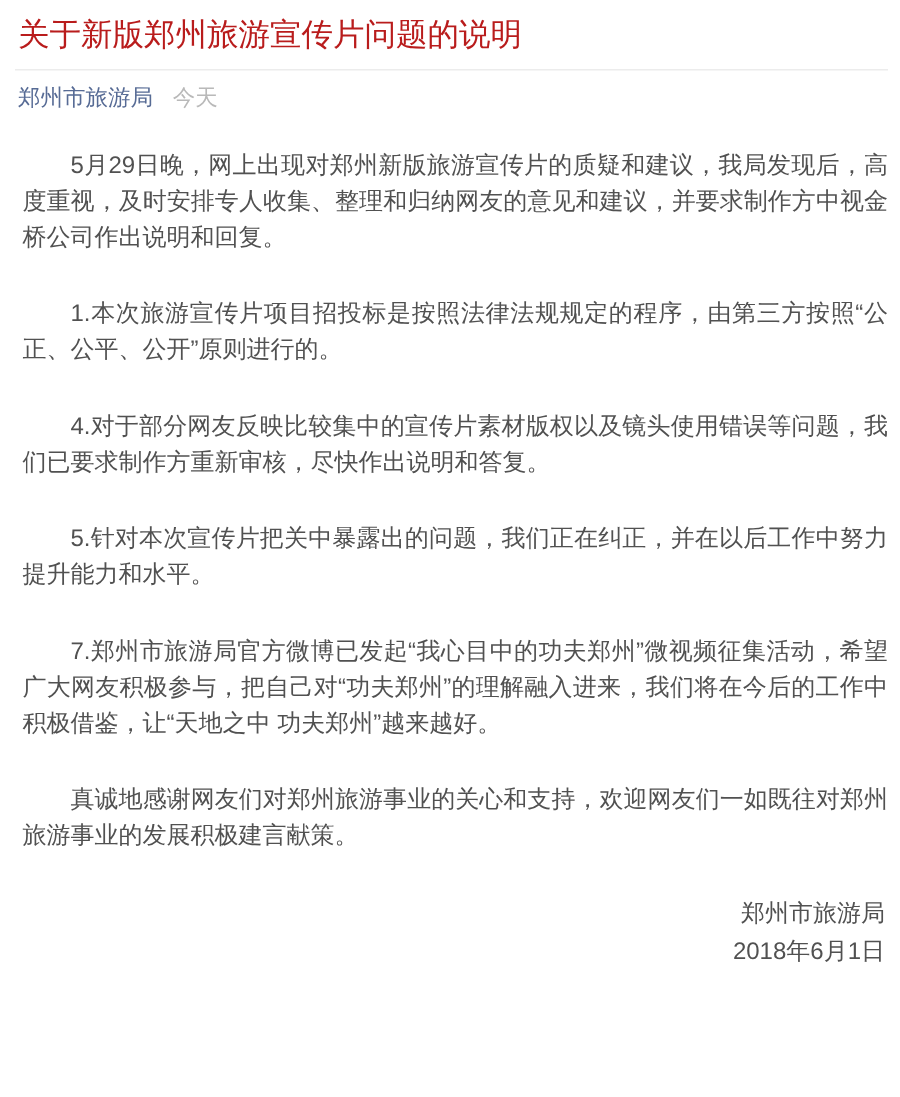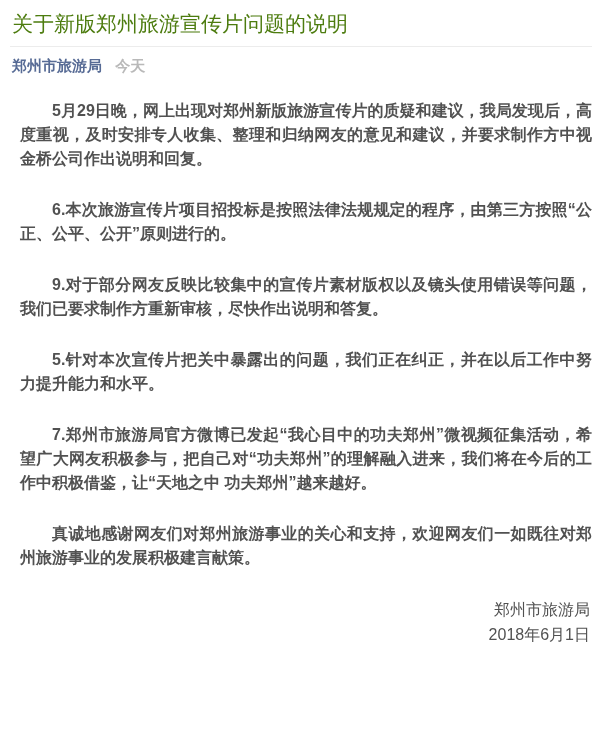--- a/index.html
+++ b/index.html
@@ -11,55 +11,53 @@
   .page {
     width: 600px;
     min-height: 731px;
     background: #ffffff;
     padding: 0 8px;
     overflow: hidden;
   }
   .article-title {
     font-size: 21px;
     font-weight: 400;
-    color: #4d7c0f;
+    color: #b91c1c;
     line-height: 1.3;
     padding: 10px 4px 9px 4px;
   }
   .title-divider {
     border: none;
     border-top: 1px solid #ececec;
     margin: 0 0 0 2px;
   }
   .byline {
     padding: 8px 4px 0 4px;
     font-size: 15px;
     line-height: 21px;
-    font-weight: bold;
   }
   .author-link {
     color: #576b95;
     text-decoration: none;
     cursor: pointer;
   }
   .publish-time {
     color: #b9b9b9;
     margin-left: 9px;
   }
   .article-body {
     padding: 23px 0 0 0;
     font-size: 16px;
     color: #515151;
     line-height: 24px;
   }
   .article-body p {
-    margin: 0 0 27px 12px;
+    margin: 0 0 27px 7px;
     text-indent: 2em;
     text-align: justify;
-    font-weight: bold;
   }
   .signature {
     text-align: right;
     margin-top: 15px;
     font-size: 16px;
     color: #515151;
     line-height: 25px;
     padding-right: 2px;
   }
 </style>
@@ -72,22 +70,22 @@
 
   <hr class="title-divider">
 
   <div class="byline">
     <a class="author-link">郑州市旅游局</a>
     <span class="publish-time">今天</span>
   </div>
 
   <div class="article-body">
     <p>5月29日晚，网上出现对郑州新版旅游宣传片的质疑和建议，我局发现后，高度重视，及时安排专人收集、整理和归纳网友的意见和建议，并要求制作方中视金桥公司作出说明和回复。</p>
-    <p>6.本次旅游宣传片项目招投标是按照法律法规规定的程序，由第三方按照“公正、公平、公开”原则进行的。</p>
-    <p>9.对于部分网友反映比较集中的宣传片素材版权以及镜头使用错误等问题，我们已要求制作方重新审核，尽快作出说明和答复。</p>
+    <p>1.本次旅游宣传片项目招投标是按照法律法规规定的程序，由第三方按照“公正、公平、公开”原则进行的。</p>
+    <p>4.对于部分网友反映比较集中的宣传片素材版权以及镜头使用错误等问题，我们已要求制作方重新审核，尽快作出说明和答复。</p>
     <p>5.针对本次宣传片把关中暴露出的问题，我们正在纠正，并在以后工作中努力提升能力和水平。</p>
     <p>7.郑州市旅游局官方微博已发起“我心目中的功夫郑州”微视频征集活动，希望广大网友积极参与，把自己对“功夫郑州”的理解融入进来，我们将在今后的工作中积极借鉴，让“天地之中 功夫郑州”越来越好。</p>
     <p>真诚地感谢网友们对郑州旅游事业的关心和支持，欢迎网友们一如既往对郑州旅游事业的发展积极建言献策。</p>
 
     <div class="signature">
       <div>郑州市旅游局</div>
       <div>2018年6月1日</div>
     </div>
   </div>
 

